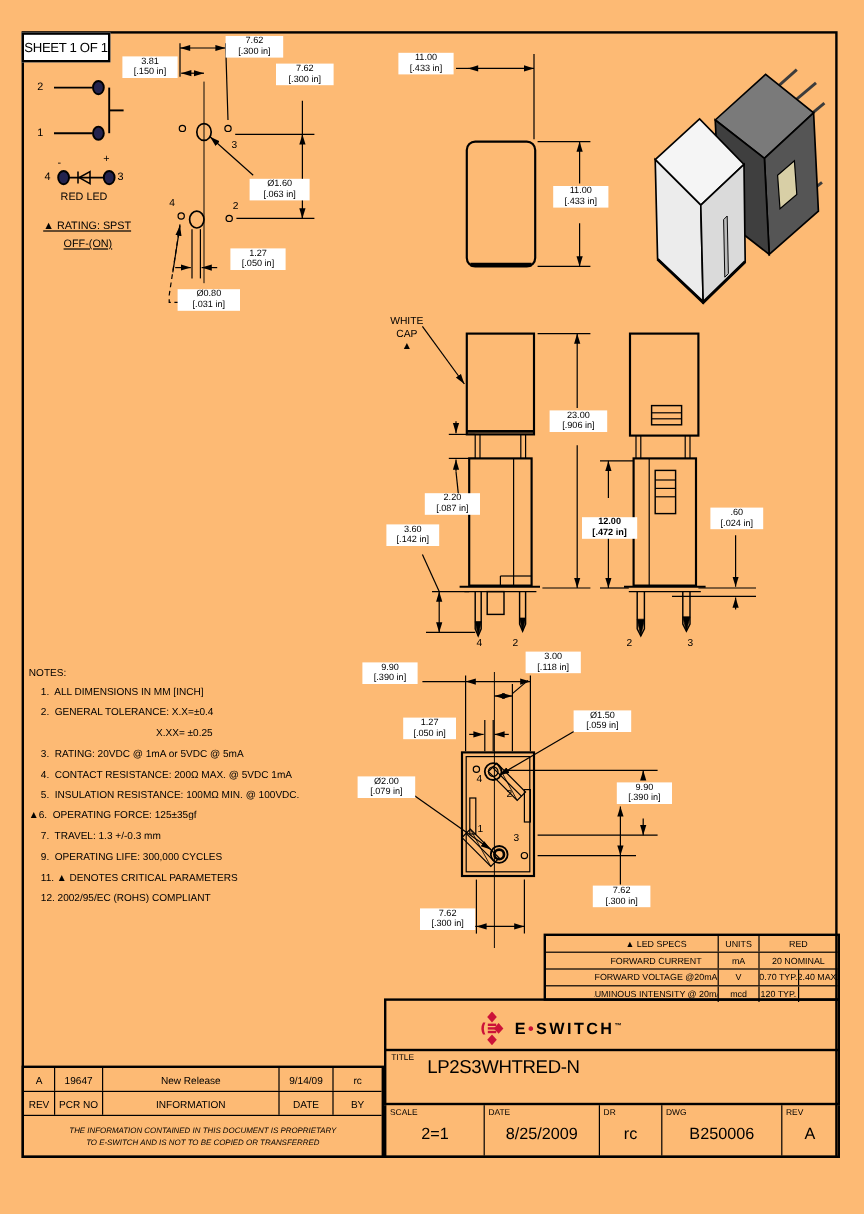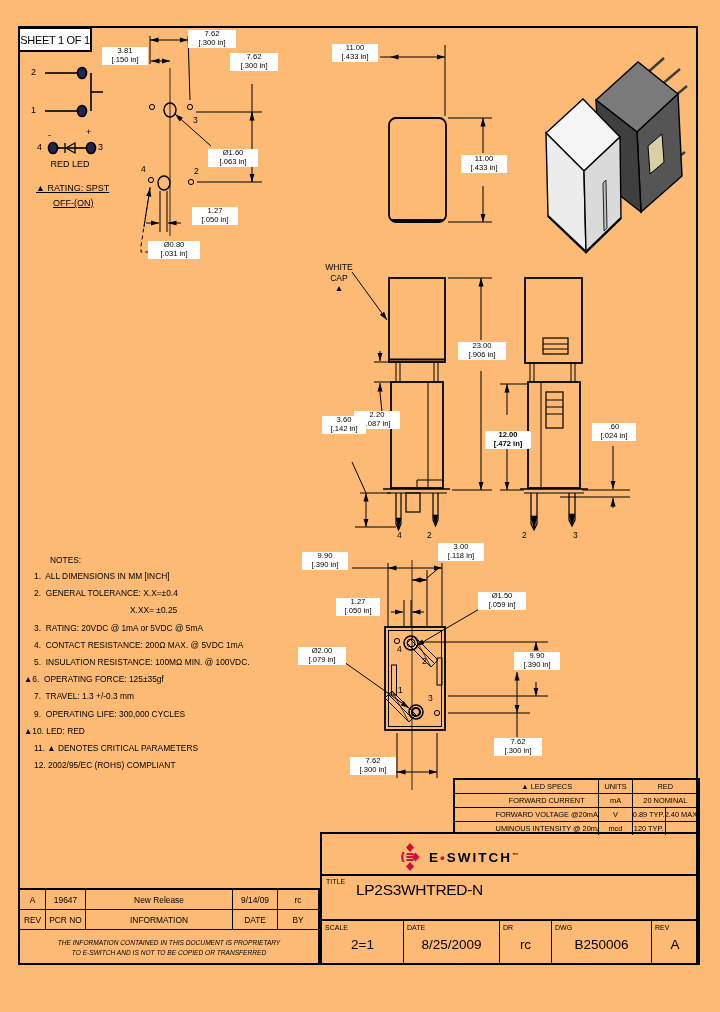--- a/index.html
+++ b/index.html
@@ -13,21 +13,21 @@
             letter-spacing:-0.3px;}
   svg.lay{position:absolute;left:0;top:0;}
   .dim{position:absolute;font-size:7.6px;line-height:1.18;text-align:center;
        white-space:pre-line;background:#fff;padding:0 1px;}
   .plab{position:absolute;font-size:8.5px;line-height:1;}
   .schlab{position:absolute;font-size:9px;line-height:1;}
   .ul{text-decoration:underline;}
   #whitecap{position:absolute;left:320px;top:262px;width:38px;text-align:center;
             font-size:8.6px;line-height:1.25;white-space:pre-line;}
   #notes{position:absolute;left:24px;top:553px;width:300px;font-size:8.4px;}
-  #notes .nt{line-height:15px;margin-left:26px;}
+  #notes .nt{line-height:15px;}
   #notes .nl{line-height:17.2px;white-space:pre;}
   #notes .nl.plain{padding-left:10px;}
   #notes .nl.indent{padding-left:106px;}
   
   #ledspecs{position:absolute;left:453px;top:778px;width:247px;height:56px;
             border:2px solid #000;box-sizing:border-box;font-size:7.4px;}
   #ledspecs .r{display:flex;height:13px;border-bottom:1px solid #000;padding-left:40px;}
   #ledspecs .r:last-child{border-bottom:none;}
   #ledspecs .c{border-right:1px solid #000;display:flex;align-items:center;
                justify-content:center;box-sizing:border-box;white-space:nowrap;overflow:hidden;}
@@ -325,21 +325,21 @@
   <div class="dim" style="left:148px;top:241px;width:50px;">Ø0.80
 [.031 in]</div>
   <div class="dim" style="left:332px;top:44px;width:44px;">11.00
 [.433 in]</div>
   <div class="dim" style="left:461px;top:155px;width:44px;">11.00
 [.433 in]</div>
   <div class="dim" style="left:458px;top:342px;width:46px;">23.00
 [.906 in]</div>
   <div class="dim" style="left:354px;top:411px;width:44px;">2.20
 [.087 in]</div>
-  <div class="dim" style="left:322px;top:416px;width:42px;">3.60
+  <div class="dim" style="left:322px;top:437px;width:42px;">3.60
 [.142 in]</div>
   <div class="dim" style="left:485px;top:431px;width:44px;font-weight:bold;">12.00
 [.472 in]</div>
   <div class="dim" style="left:592px;top:423px;width:42px;">.60
 [.024 in]</div>
   <div class="dim" style="left:438px;top:543px;width:44px;">3.00
 [.118 in]</div>
   <div class="dim" style="left:302px;top:552px;width:44px;">9.90
 [.390 in]</div>
   <div class="dim" style="left:336px;top:598px;width:42px;">1.27
@@ -371,40 +371,39 @@
     <div class="nt">NOTES:</div>
     <div class="nl plain">1.  ALL DIMENSIONS IN MM [INCH]</div>
     <div class="nl plain">2.  GENERAL TOLERANCE: X.X=±0.4</div>
     <div class="nl indent">X.XX= ±0.25</div>
     <div class="nl plain">3.  RATING: 20VDC @ 1mA or 5VDC @ 5mA</div>
     <div class="nl plain">4.  CONTACT RESISTANCE: 200Ω MAX. @ 5VDC 1mA</div>
     <div class="nl plain">5.  INSULATION RESISTANCE: 100MΩ MIN. @ 100VDC.</div>
     <div class="nl">▲6.  OPERATING FORCE: 125±35gf</div>
     <div class="nl plain">7.  TRAVEL: 1.3 +/-0.3 mm</div>
     <div class="nl plain">9.  OPERATING LIFE: 300,000 CYCLES</div>
-    <div class="nl">▲10. LED: RED</div>
     <div class="nl plain">11. ▲ DENOTES CRITICAL PARAMETERS</div>
     <div class="nl plain">12. 2002/95/EC (ROHS) COMPLIANT</div>
   </div>
 
   <div id="ledspecs">
     <div class="r">
       <div class="c cn">▲  LED SPECS</div>
       <div class="c cu">UNITS</div>
       <div class="c cv">RED</div>
     </div>
     <div class="r">
       <div class="c cn">FORWARD CURRENT</div>
       <div class="c cu">mA</div>
       <div class="c cv">20 NOMINAL</div>
     </div>
     <div class="r">
       <div class="c cn">FORWARD VOLTAGE @20mA</div>
       <div class="c cu">V</div>
-      <div class="c cv1" style="border-right:1px solid #000;display:flex;align-items:center;justify-content:center;box-sizing:border-box;">0.89 TYP.</div>
+      <div class="c cv1" style="border-right:1px solid #000;display:flex;align-items:center;justify-content:center;box-sizing:border-box;">0.70 TYP.</div>
       <div class="c cv2">2.40 MAX.</div>
     </div>
     <div class="r">
       <div class="c cn">LUMINOUS INTENSITY @ 20mA</div>
       <div class="c cu">mcd</div>
       <div class="c cv1" style="border-right:1px solid #000;display:flex;align-items:center;justify-content:center;box-sizing:border-box;">120 TYP.</div>
       <div class="c cv2"></div>
     </div>
   </div>
 

